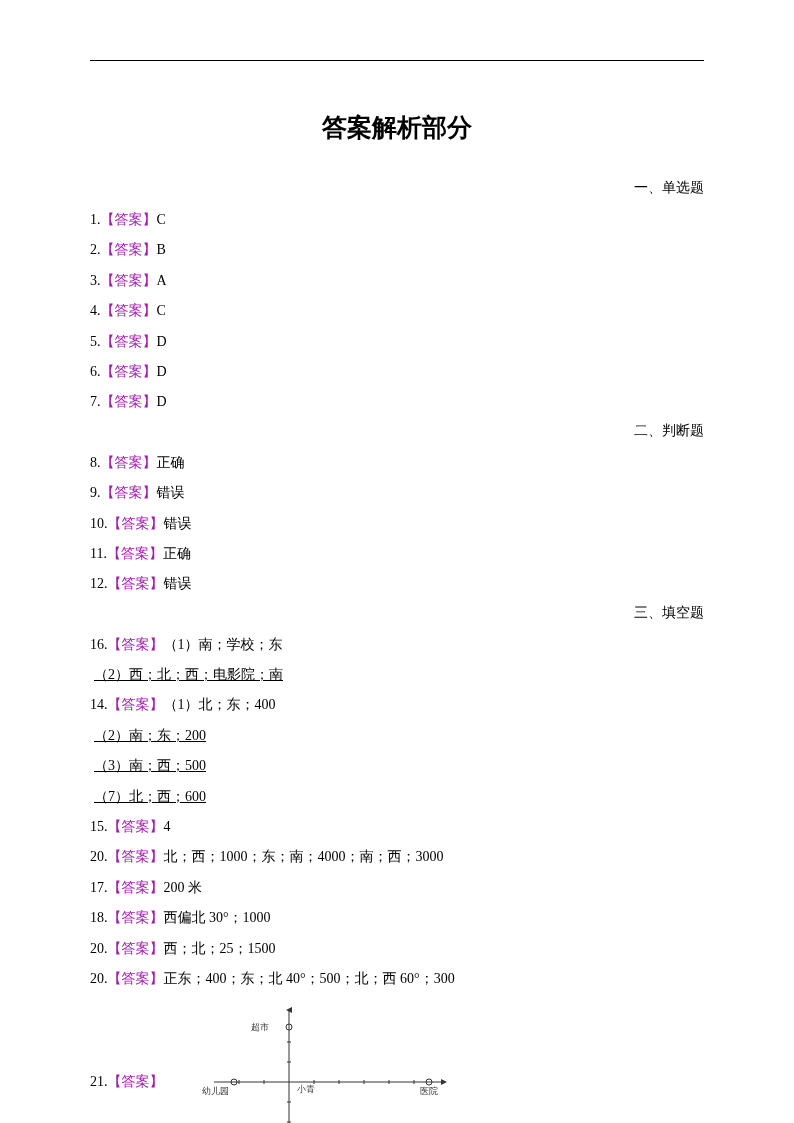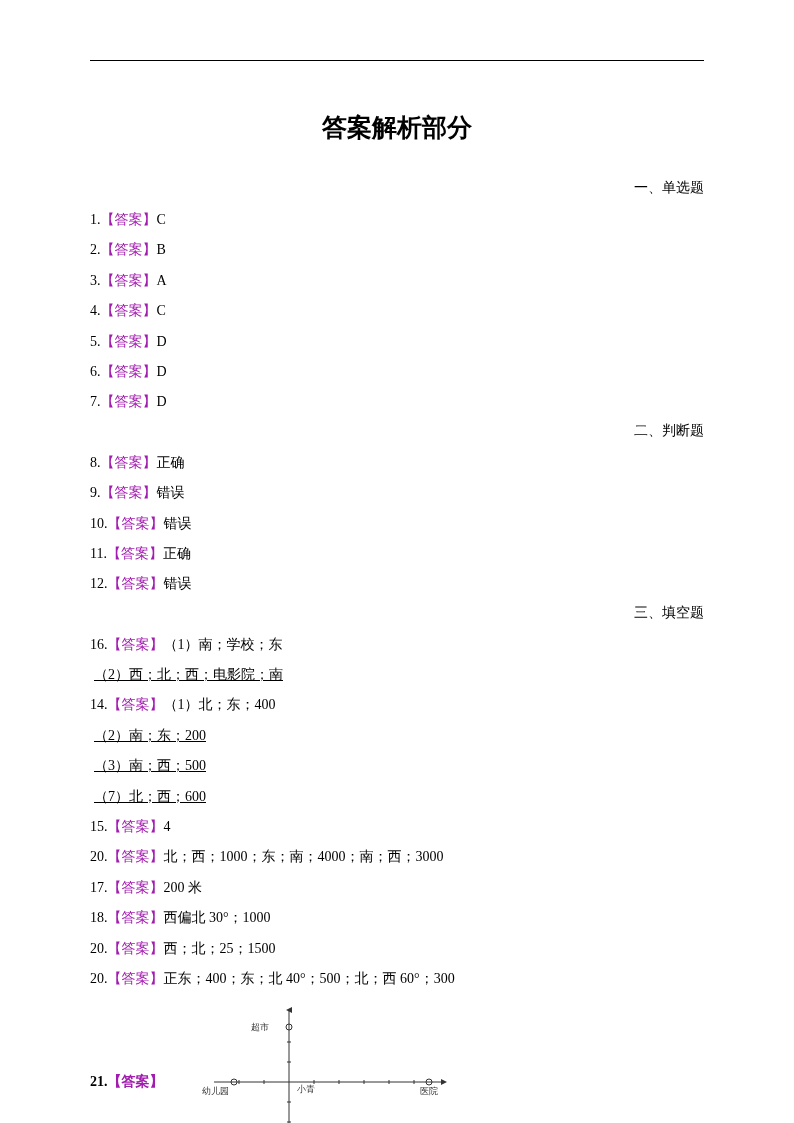--- a/index.html
+++ b/index.html
@@ -48,21 +48,20 @@
       padding-left: 4px;
       text-decoration: underline;
     }
     .q21-row {
       display: flex;
       align-items: center;
       margin-top: 12px;
     }
     .q21-label {
       flex-shrink: 0;
-      font-weight: bold;
     }
     .chart-container {
       width: 260px;
       height: 160px;
       position: relative;
       margin-left: 30px;
     }
     .chart-container svg {
       width: 100%;
       height: 100%;

